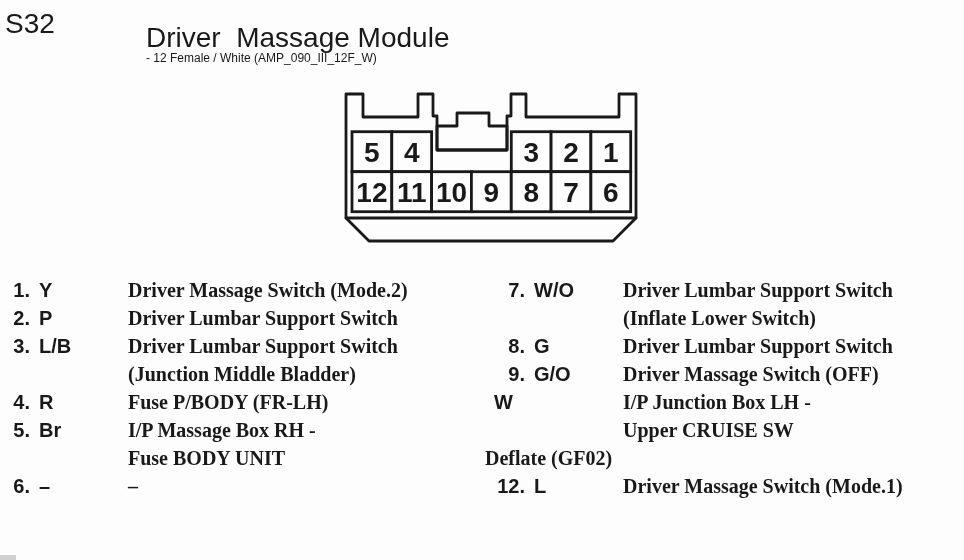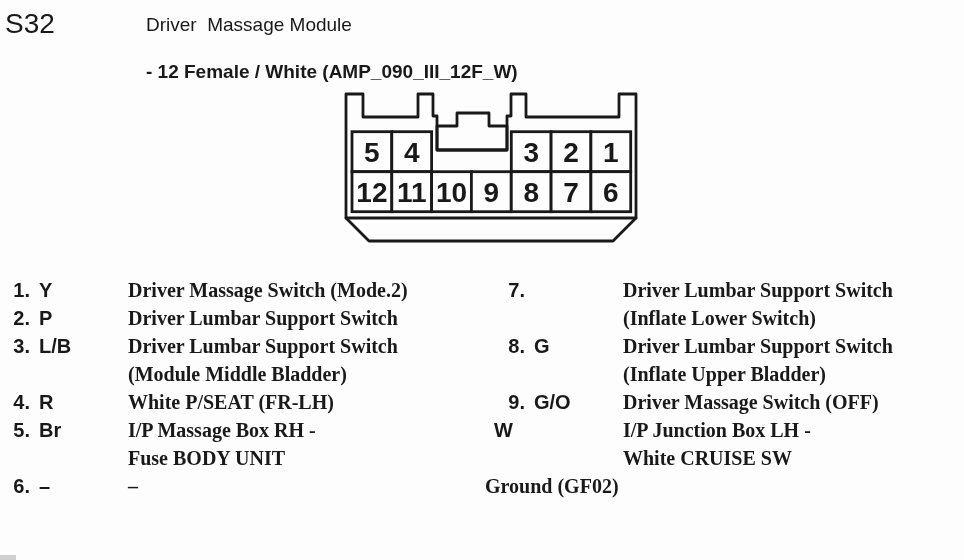--- a/index.html
+++ b/index.html
@@ -22,32 +22,32 @@
     top: 8px;
     font-size: 28px;
     font-weight: 400;
     line-height: 32px;
     white-space: pre;
     text-align: right;
   }
   .title {
     position: absolute;
     left: 146px;
-    top: 9px;
-    font-size: 19px;
+    top: 22px;
+    font-size: 28px;
     font-weight: 400;
     line-height: 32px;
     white-space: pre;
   }
   .subtitle {
     position: absolute;
     left: 146px;
-    top: 62px;
-    font-size: 19px;
-    font-weight: 700;
+    top: 48px;
+    font-size: 12px;
+    font-weight: 400;
     line-height: 20px;
     white-space: pre;
   }
   .connector-svg {
     position: absolute;
     left: 340px;
     top: 88px;
     width: 302px;
     height: 158px;
   }
@@ -165,31 +165,31 @@
       </div>
     </div>
 
     <div class="pin-entry">
       <div class="pin-label">
         <span class="pin-num">3.</span>
         <span class="pin-code">L/B</span>
       </div>
       <div class="pin-desc">
         <span class="desc-line">Driver Lumbar Support Switch</span>
-        <span class="desc-line">(Module Middle Bladder)</span>
+        <span class="desc-line">(Junction Middle Bladder)</span>
       </div>
     </div>
 
     <div class="pin-entry">
       <div class="pin-label">
         <span class="pin-num">4.</span>
         <span class="pin-code">R</span>
       </div>
       <div class="pin-desc">
-        <span class="desc-line">White P/SEAT (FR-LH)</span>
+        <span class="desc-line">Fuse P/BODY (FR-LH)</span>
       </div>
     </div>
 
     <div class="pin-entry">
       <div class="pin-label">
         <span class="pin-num">5.</span>
         <span class="pin-code">Br</span>
       </div>
       <div class="pin-desc">
         <span class="desc-line">I/P Massage Box RH -</span>
@@ -207,62 +207,71 @@
       </div>
     </div>
 
   </div>
 
   <div class="pin-col right">
 
     <div class="pin-entry">
       <div class="pin-label">
         <span class="pin-num">7.</span>
+        <span class="pin-code">W/O</span>
       </div>
       <div class="pin-desc">
         <span class="desc-line">Driver Lumbar Support Switch</span>
         <span class="desc-line">(Inflate Lower Switch)</span>
       </div>
     </div>
 
     <div class="pin-entry">
       <div class="pin-label">
         <span class="pin-num">8.</span>
         <span class="pin-code">G</span>
       </div>
       <div class="pin-desc">
         <span class="desc-line">Driver Lumbar Support Switch</span>
-        <span class="desc-line">(Inflate Upper Bladder)</span>
       </div>
     </div>
 
     <div class="pin-entry">
       <div class="pin-label">
         <span class="pin-num">9.</span>
         <span class="pin-code">G/O</span>
       </div>
       <div class="pin-desc">
         <span class="desc-line">Driver Massage Switch (OFF)</span>
       </div>
     </div>
 
     <div class="pin-entry">
       <div class="pin-label">
         <span class="pin-code">W</span>
       </div>
       <div class="pin-desc">
         <span class="desc-line">I/P Junction Box LH -</span>
-        <span class="desc-line">White CRUISE SW</span>
-      </div>
-    </div>
-
-    <div class="pin-entry">
-      <div class="pin-desc">
-        <span class="desc-line">Ground (GF02)</span>
-      </div>
-    </div>
-
+        <span class="desc-line">Upper CRUISE SW</span>
+      </div>
+    </div>
+
+    <div class="pin-entry">
+      <div class="pin-desc">
+        <span class="desc-line">Deflate (GF02)</span>
+      </div>
+    </div>
+
+    <div class="pin-entry">
+      <div class="pin-label">
+        <span class="pin-num">12.</span>
+        <span class="pin-code">L</span>
+      </div>
+      <div class="pin-desc">
+        <span class="desc-line">Driver Massage Switch (Mode.1)</span>
+      </div>
+    </div>
 
   </div>
 
   <div class="edge-artifact"></div>
 
 </div>
 
 </body></html>

